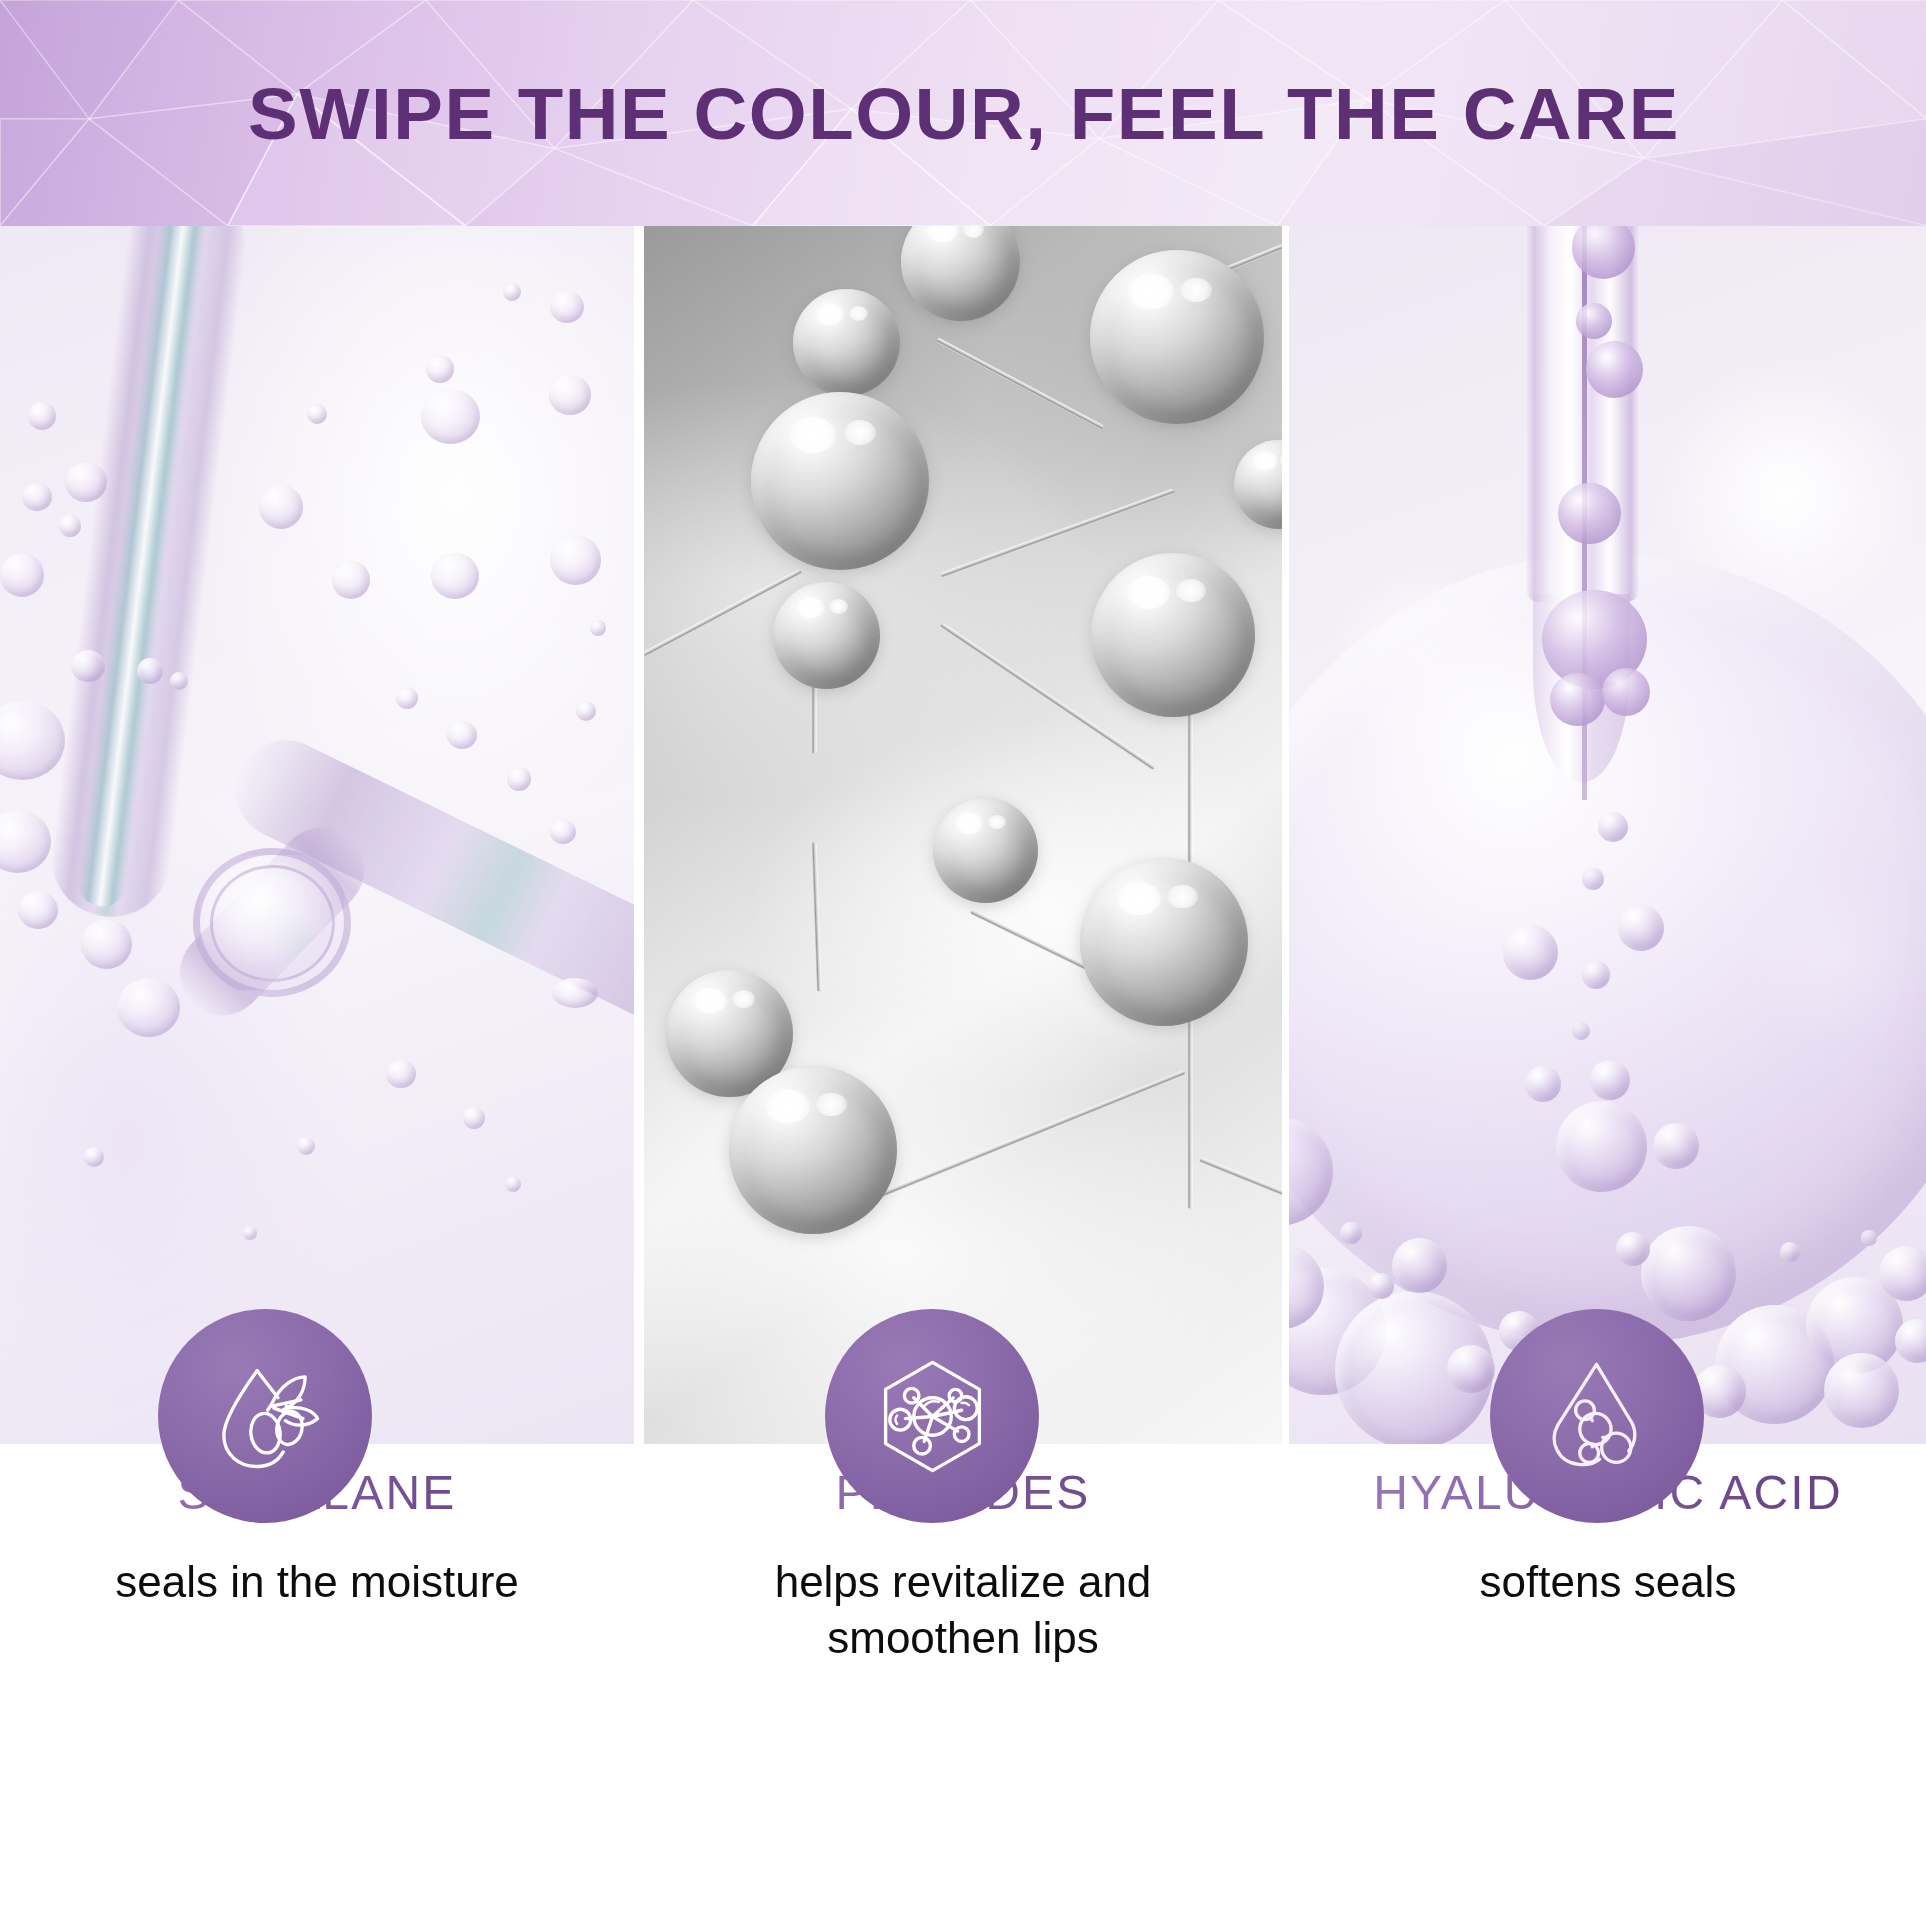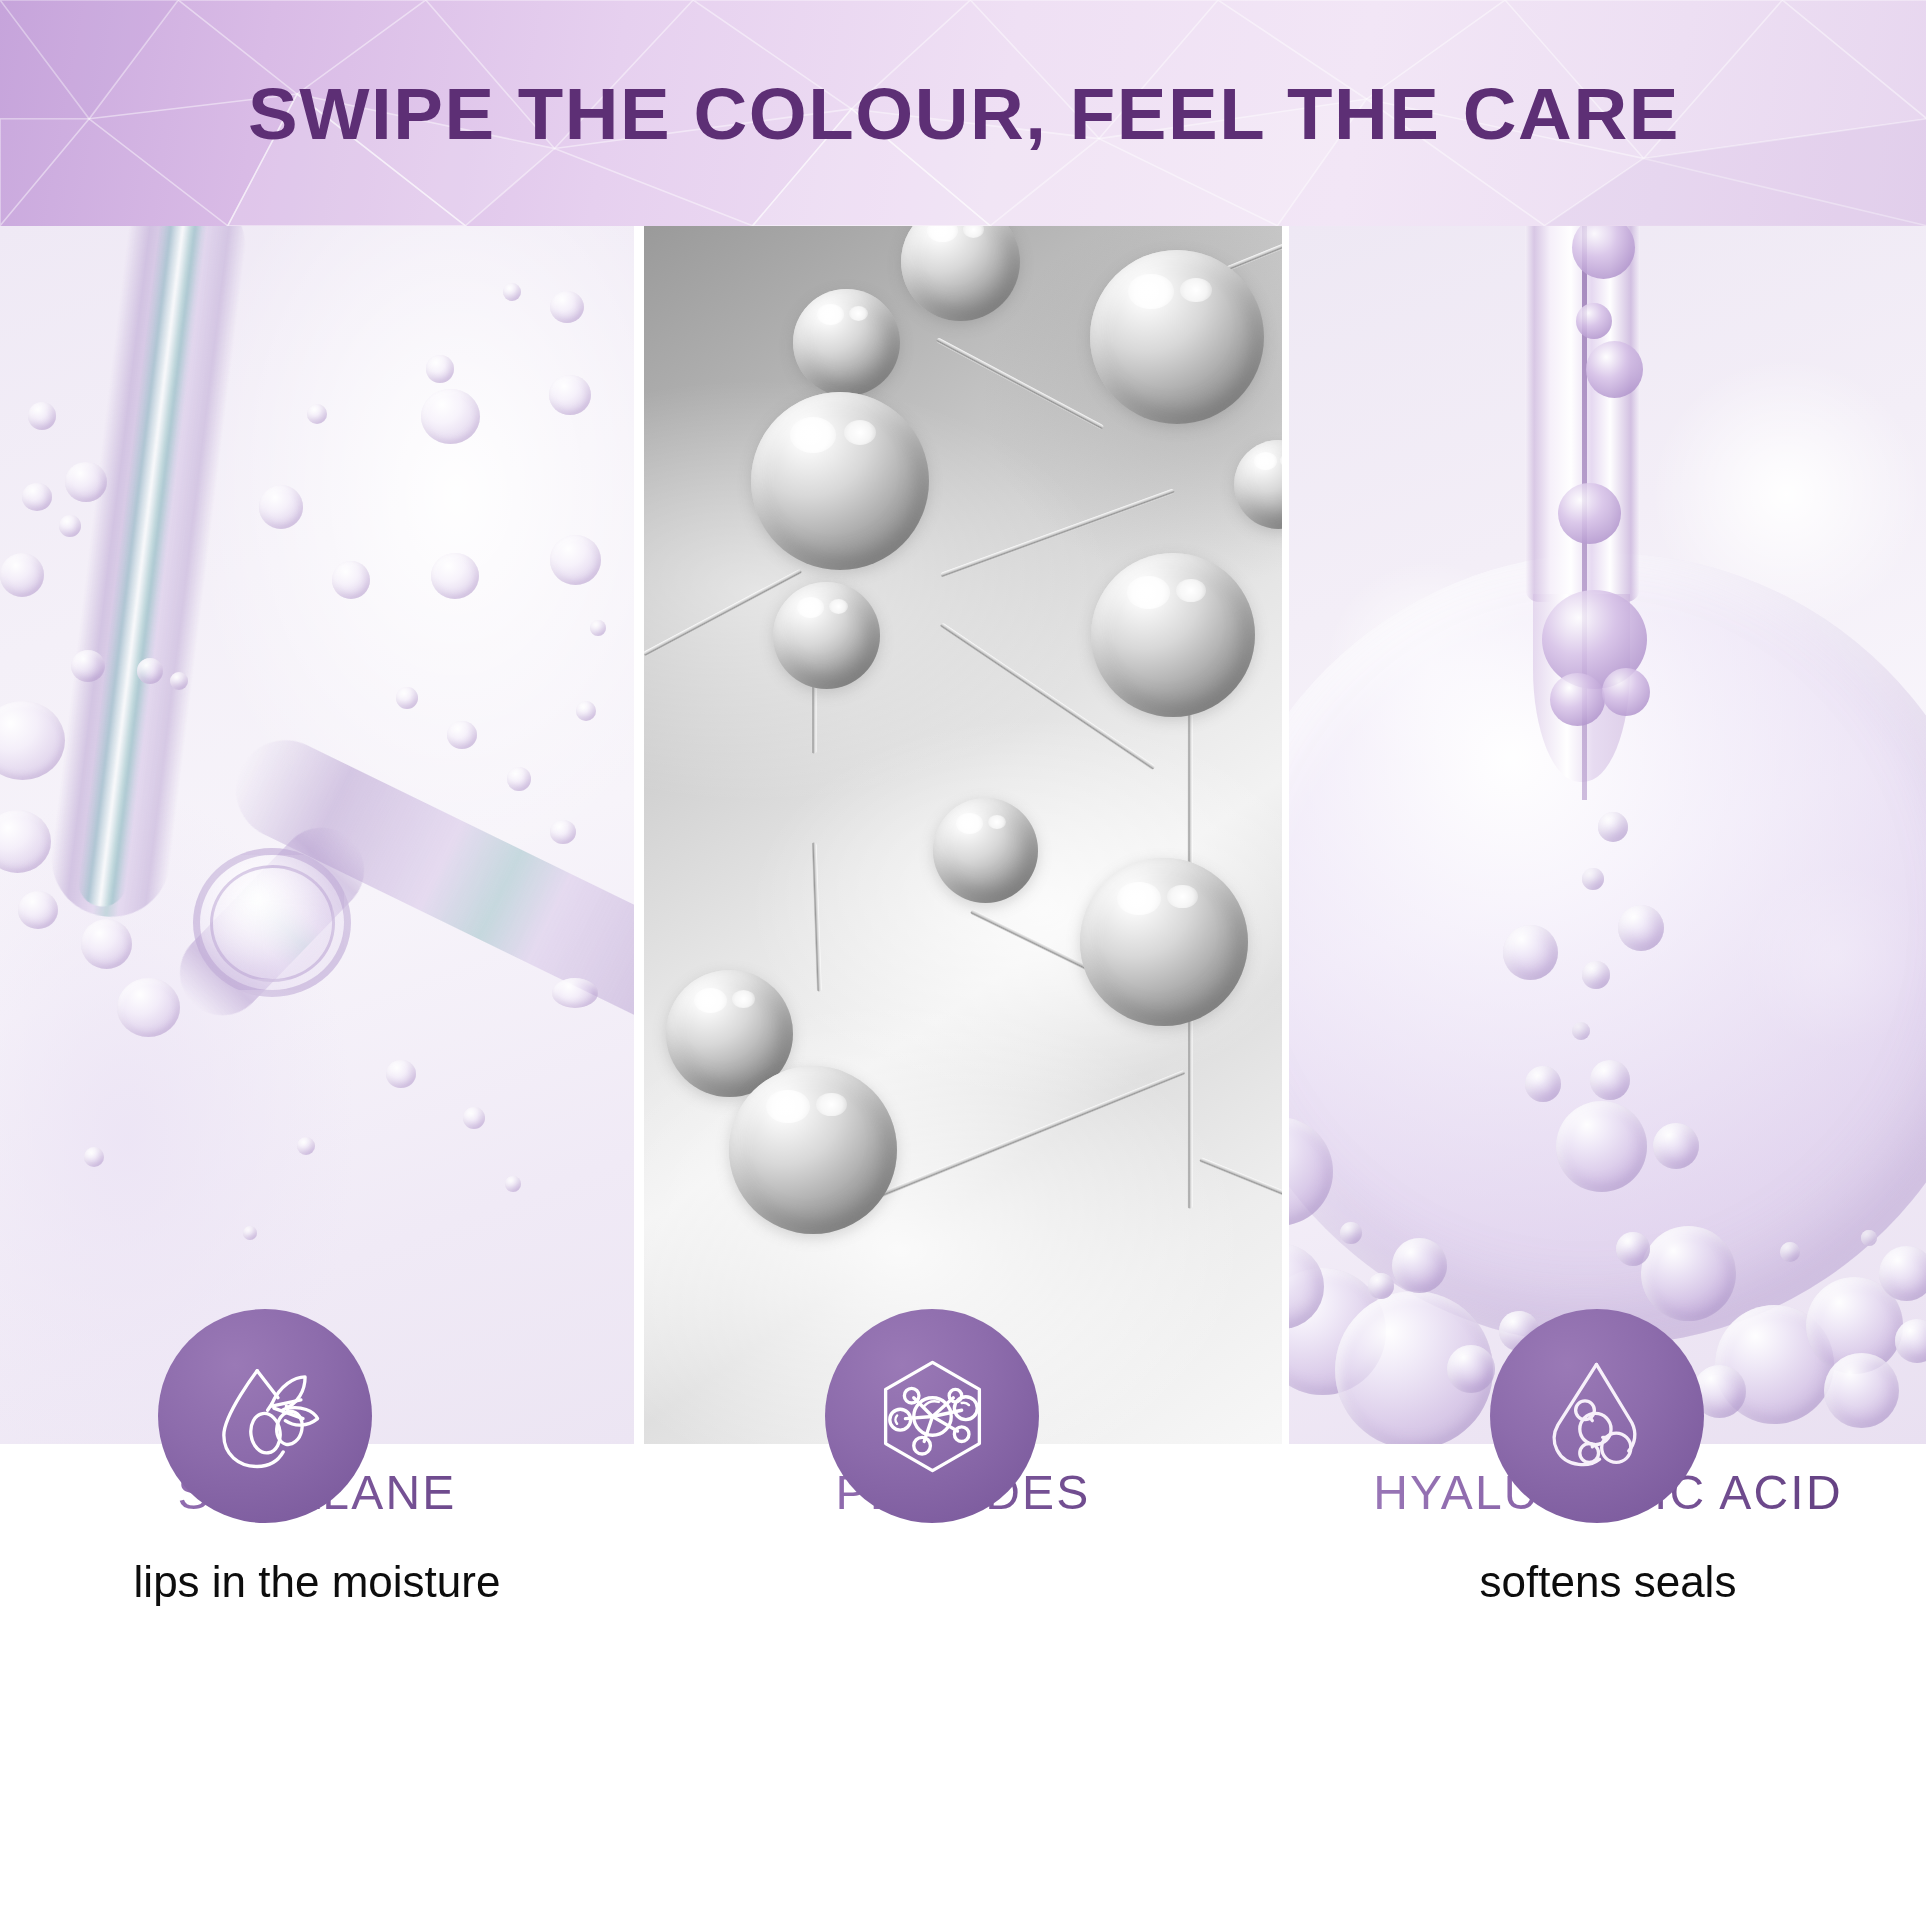--- a/index.html
+++ b/index.html
@@ -396,25 +396,26 @@
       <line x1="53" y1="61" x2="55" y2="64"></line>
       <line x1="57" y1="87" x2="55" y2="89"></line>
       <line x1="69" y1="80" x2="65" y2="80"></line>
     </svg>
   </div>
 
   <div class="captions">
 
     <div class="col c1">
       <div class="ing-title">SQUALANE</div>
-      <div class="ing-desc">lips in the moisture</div>
+      <div class="ing-desc">seals in the moisture</div>
     </div>
 
     <div class="col c2">
       <div class="ing-title">PEPTIDES</div>
+      <div class="ing-desc" style="max-width:554px; margin-left:auto; margin-right:auto;">helps revitalize and smoothen lips</div>
     </div>
 
     <div class="col c3">
       <div class="ing-title">HYALURONIC ACID</div>
       <div class="ing-desc">softens seals</div>
     </div>
   </div>
 
 </div>
 

